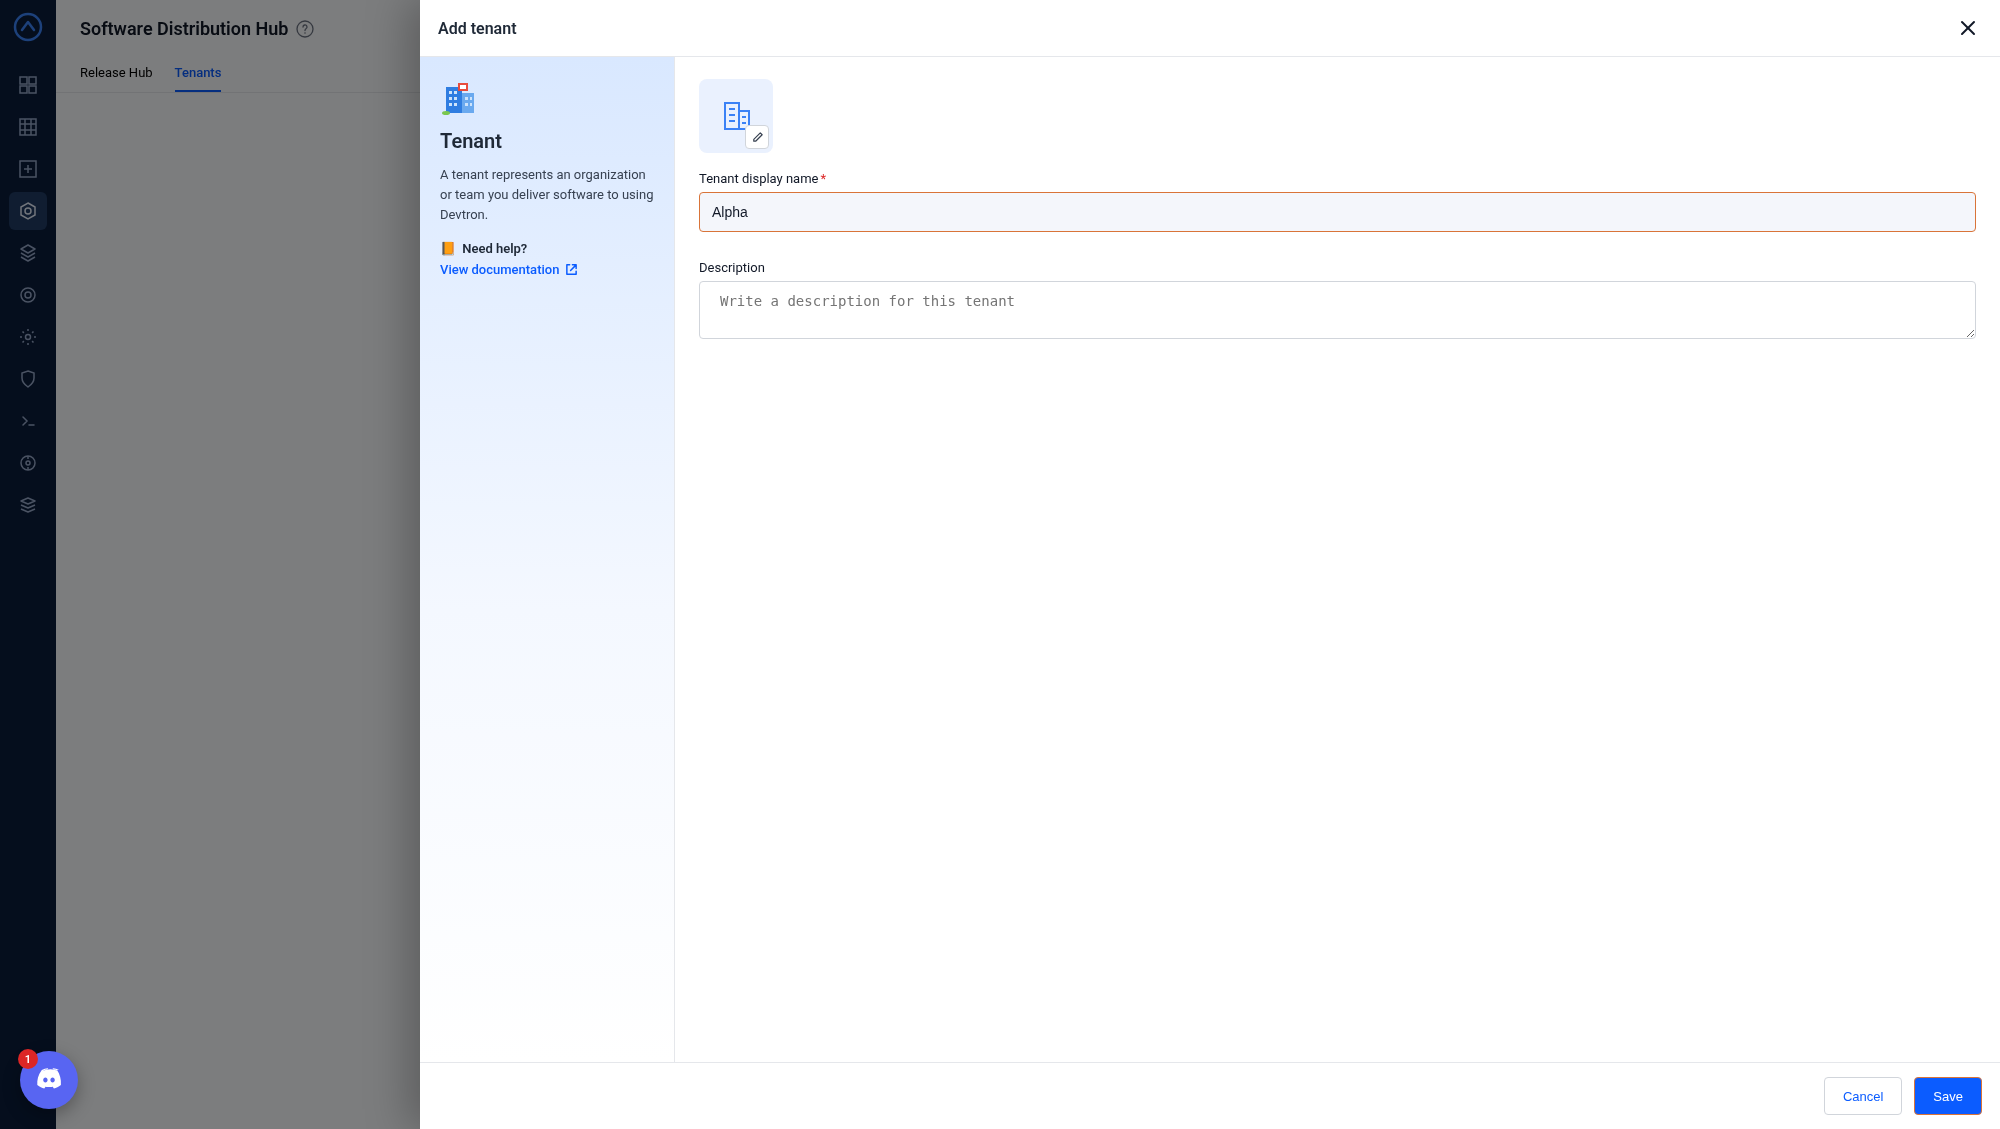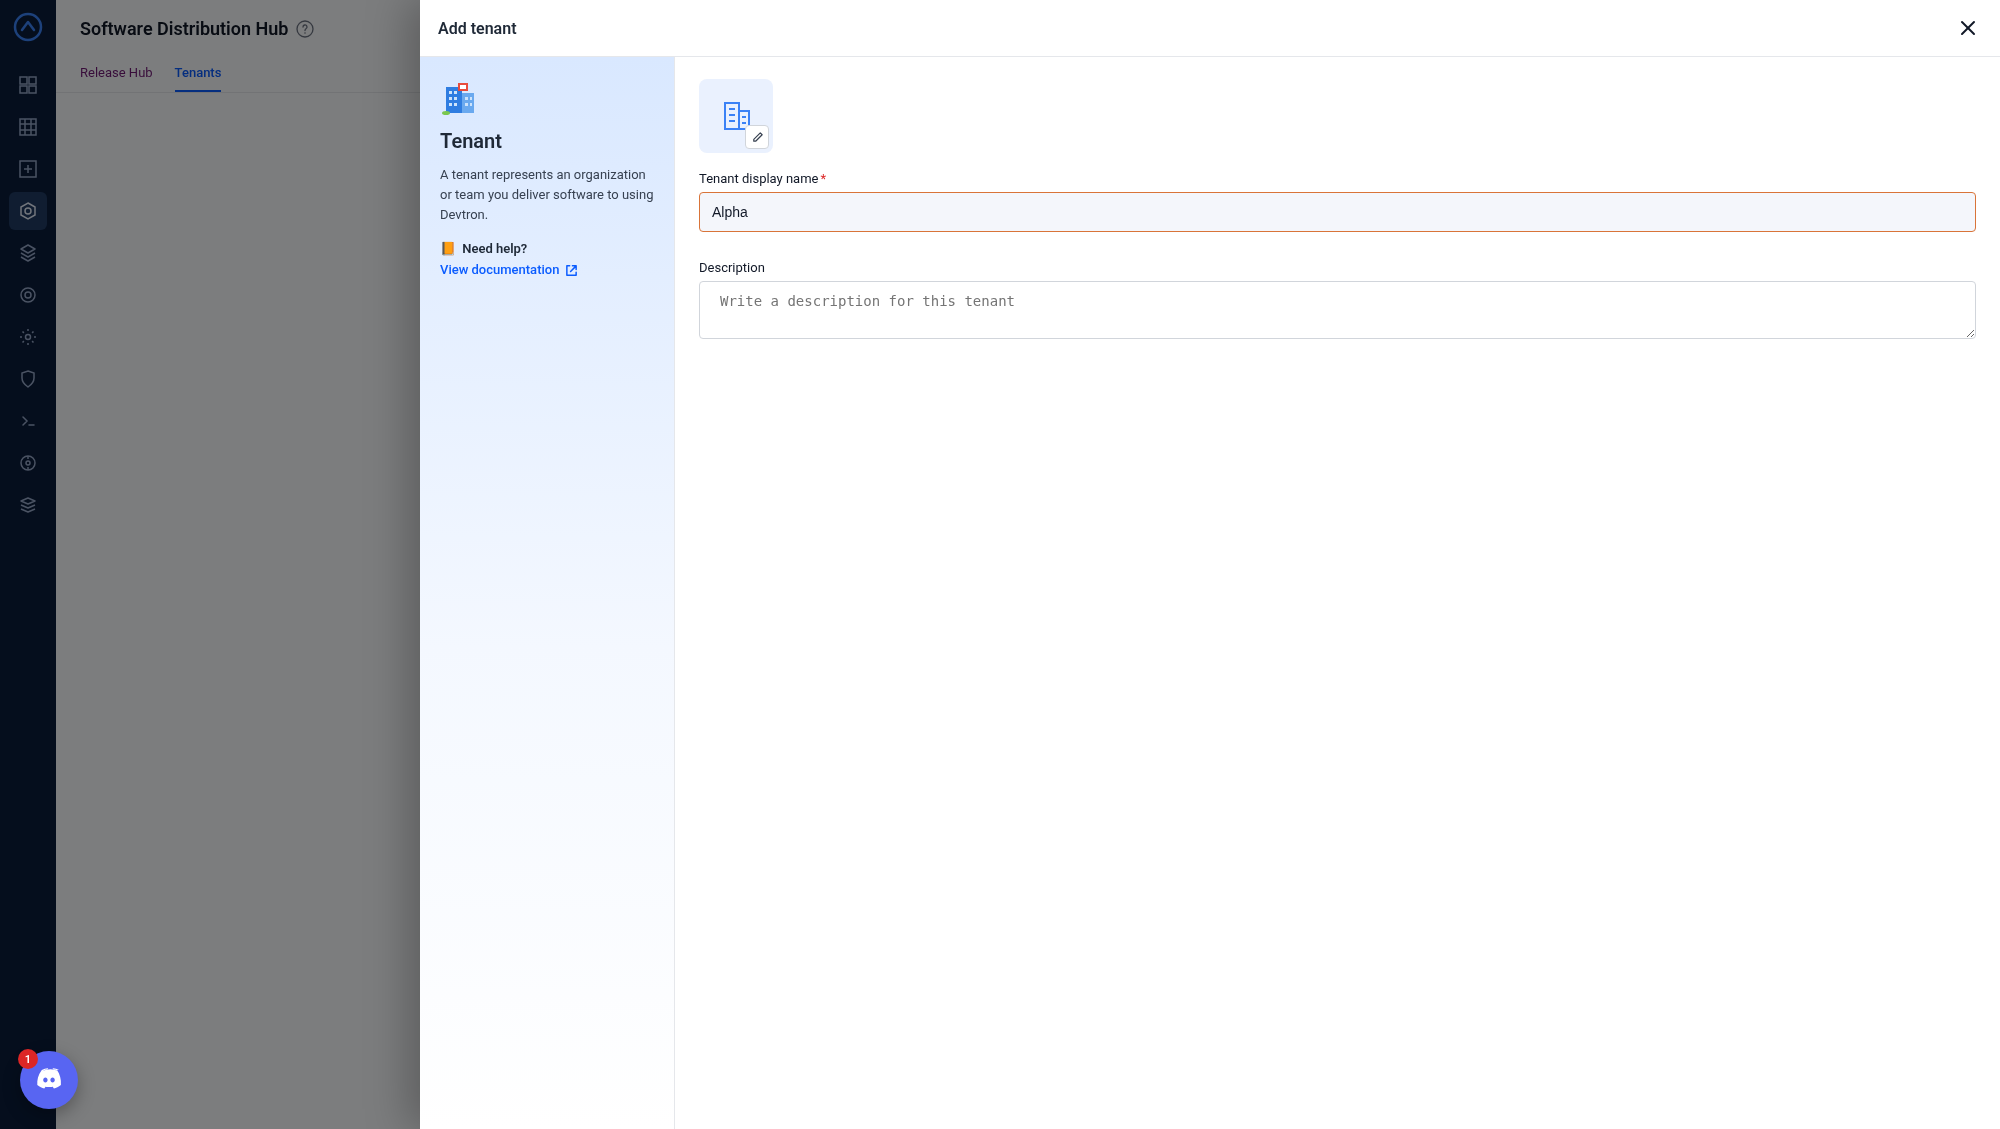--- a/index.html
+++ b/index.html
@@ -12,41 +12,41 @@
     .nav-item { width: 38px; height: 38px; display:flex; align-items:center; justify-content:center; color:#96a7c7; border-radius:6px; cursor:pointer; }
     .nav-item.active { background:#203a63; color:#e4ecf8; }
 
     
     .page { flex:1; display:flex; flex-direction:column; }
     .page-header { padding: 18px 24px 0 24px; }
     .page-title-row { display:flex; align-items:center; gap:8px; }
     .page-title { font-size: 18px; font-weight: 600; color:#111827; }
     .help-circle { width:18px; height:18px; color:#6b7280; }
     .tabs { display:flex; gap:22px; margin-top:18px; border-bottom:1px solid #e5e7eb; padding: 0 24px; margin-left: -24px; margin-right: -24px; padding-left: 24px;}
-    .tab { padding: 8px 0 10px 0; font-size:13px; color:#701a75; cursor:pointer; border-bottom: 2px solid transparent; }
+    .tab { padding: 8px 0 10px 0; font-size:13px; color:#000000; cursor:pointer; border-bottom: 2px solid transparent; }
     .tab.active { color:#0b5cff; font-weight:500; border-bottom-color:#0b5cff; }
 
     
     .scrim { position: absolute; inset:0; background: rgba(0,0,0,0.50); pointer-events:none; }
 
     
     .drawer { position:absolute; top:0; right:0; bottom:0; width: calc(100% - 420px); min-width: 800px; background:#fff; display:flex; flex-direction:column; box-shadow: -12px 0 40px rgba(0,0,0,0.25); }
     .drawer-header { display:flex; align-items:center; justify-content:space-between; padding: 14px 18px; border-bottom:1px solid #e5e7eb; }
     .drawer-title { font-size:16px; font-weight:600; }
     .close-btn { width:28px; height:28px; display:flex; align-items:center; justify-content:center; cursor:pointer; color:#111827; border-radius:4px; }
 
     .drawer-body { flex:1; display:flex; min-height:0; }
 
     
     .info-panel { width: 255px; flex-shrink:0; background: linear-gradient(180deg, #d9e8ff 0%, #f4f8ff 55%, #ffffff 100%); padding: 20px 20px 20px 20px; border-right:1px solid #e5e7eb; }
     .info-icon { width:42px; height:42px; margin-bottom:10px; }
     .info-heading { font-size:20px; font-weight:600; margin-bottom:12px; }
     .info-para { font-size:13px; line-height:1.55; color:#374151; margin-bottom:16px; }
     .help-label { font-size:13px; font-weight:600; display:flex; align-items:center; gap:6px; margin-top: 4px; }
-    .doc-link { display:flex; align-items:flex-end; gap:6px; color:#0b5cff; font-size:13px; font-weight:500; margin-top:6px; cursor:pointer; text-decoration:none; }
+    .doc-link { display:flex; align-items:center; gap:6px; color:#0b5cff; font-size:13px; font-weight:500; margin-top:6px; cursor:pointer; text-decoration:none; }
 
     
     .form-panel { flex:1; padding: 22px 24px; overflow:auto; }
     .avatar-box { width:74px; height:74px; border-radius:8px; background:#eaf1fe; display:flex; align-items:center; justify-content:center; position:relative; margin-bottom:18px; }
     .avatar-edit { position:absolute; right:4px; bottom:4px; width:24px; height:24px; background:#fff; border:1px solid #d1d5db; border-radius:4px; display:flex; align-items:center; justify-content:center; cursor:pointer; }
 
     .field { margin-bottom: 28px; }
     .field-label { font-size:13px; color:#111827; margin-bottom:6px; display:block; }
     .req { color:#dc2626; margin-left:2px; }
     .text-input { width:100%; height:40px; border:1.5px solid #d97439; background:#f4f6fb; border-radius:4px; padding: 6px 12px; font-size:14px; color:#111827; outline:none; }
@@ -245,20 +245,24 @@
         </div>
 
 
         <div class="field">
           <label class="field-label">Description</label>
           <textarea class="text-input plain" placeholder="Write a description for this tenant" style=""></textarea>
         </div>
       </div>
     </div>
 
+    <div class="drawer-footer">
+      <button class="btn btn-secondary">Cancel</button>
+      <button class="btn btn-primary">Save</button>
+    </div>
   </div>
 
   <div class="fab">
     <svg width="32" height="26" viewBox="0 0 32 26">
       <path d="M26 3c-2-1-4-1.6-6-1.8l-.4.8c2 .4 4 1.1 5.8 2.2-2.4-1.2-5-2-8-2s-5.6.8-8 2c1.8-1.1 3.8-1.8 5.8-2.2L14.8 1.2C12.8 1.4 10.8 2 8.8 3 5 8 4 13 4.3 18c2.4 1.8 4.7 2.9 7 3.6l1.4-2c-.8-.3-1.6-.7-2.3-1.1.2.1.4.3.6.4 3.2 1.6 7 1.6 10.2 0 .2-.1.4-.3.6-.4-.7.4-1.5.8-2.3 1.1l1.4 2c2.3-.7 4.6-1.8 7-3.6.4-5.8-1-10.8-3.9-15zM12.4 15.4c-1.2 0-2.2-1.1-2.2-2.5s1-2.5 2.2-2.5 2.2 1.1 2.2 2.5-1 2.5-2.2 2.5zm7.2 0c-1.2 0-2.2-1.1-2.2-2.5s1-2.5 2.2-2.5 2.2 1.1 2.2 2.5-1 2.5-2.2 2.5z" fill="#ffffff"></path>
     </svg>
     <div class="fab-badge">1</div>
   </div>
 
 </div>

